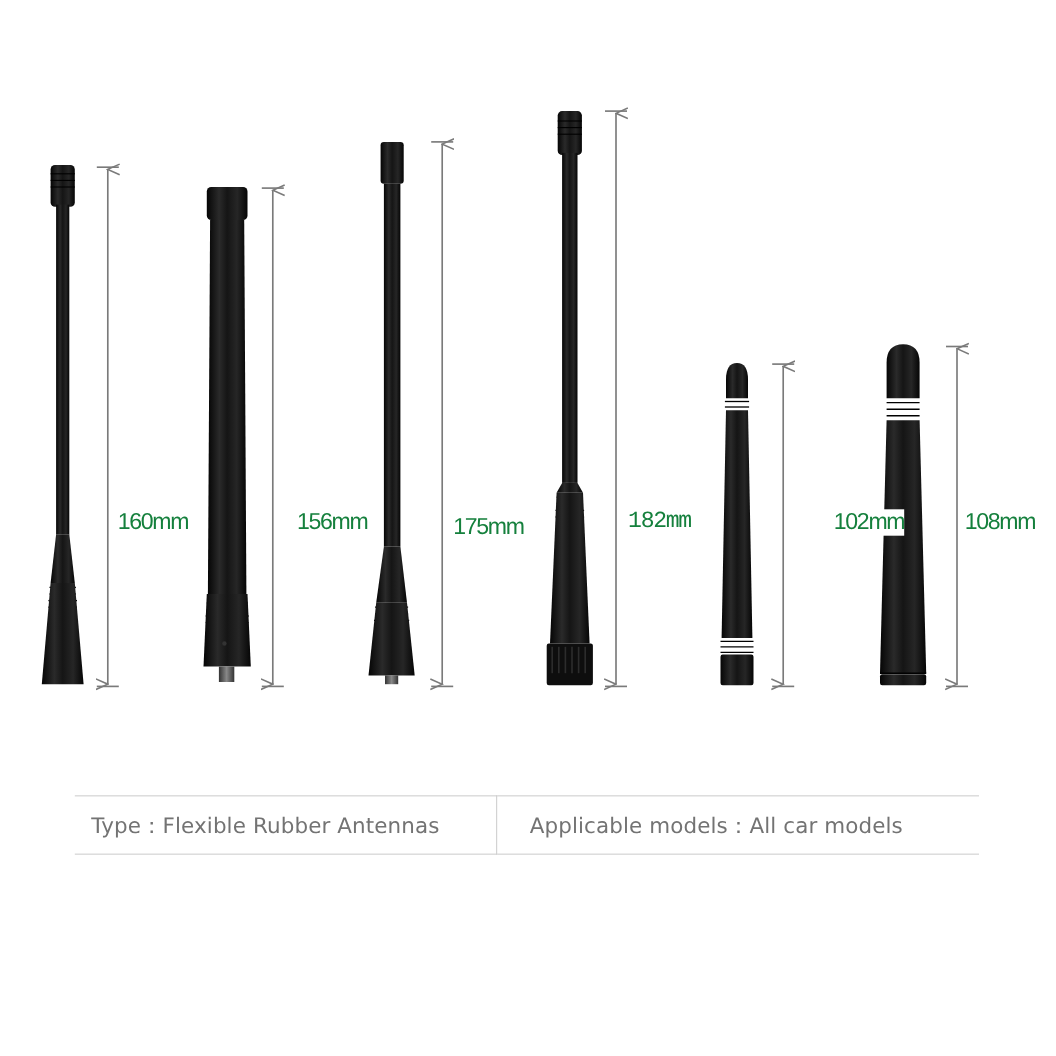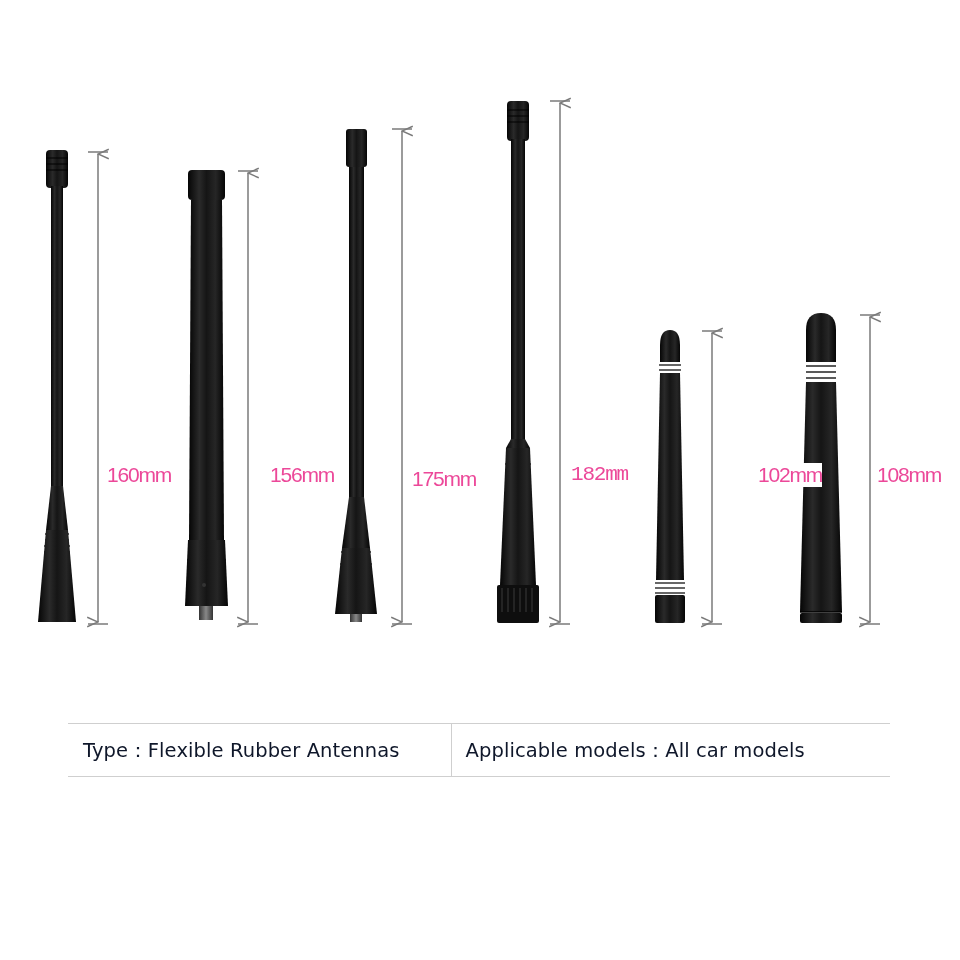--- a/index.html
+++ b/index.html
@@ -1,22 +1,22 @@
 <!DOCTYPE html>
 <html><head>
   <meta charset="utf-8">
   <style>
     html, body { margin: 0; padding: 0; background: #ffffff; }
     body { width: 960px; height: 960px; position: relative; overflow: hidden; font-family: "Liberation Sans", "DejaVu Sans", sans-serif; }
     #stage { position: absolute; left: 0; top: 0; width: 960px; height: 700px; }
-    .dim-label { position: absolute; font-size: 21px; letter-spacing: -1.2px; color: #ec4899; font-family: "Liberation Sans", sans-serif; white-space: nowrap; background: #fff; line-height: 24px; }
+    .dim-label { position: absolute; font-size: 21px; letter-spacing: -1.2px; color: #15803d; font-family: "Liberation Sans", sans-serif; white-space: nowrap; background: #fff; line-height: 24px; }
     #specs { position: absolute; left: 68px; top: 723px; width: 822px; border-collapse: collapse; }
-    #specs td { height: 52px; padding: 0; border-top: 1.5px solid #cfcfcf; border-bottom: 1.5px solid #cfcfcf; font-size: 21px; color: #0f172a; font-family: "DejaVu Sans", sans-serif; font-weight: normal; vertical-align: middle; white-space: nowrap; }
+    #specs td { height: 52px; padding: 0; border-top: 1.5px solid #cfcfcf; border-bottom: 1.5px solid #cfcfcf; font-size: 21px; color: #737373; font-family: "DejaVu Sans", sans-serif; font-weight: normal; vertical-align: middle; white-space: nowrap; }
     #specs td.left { width: 383px; padding-left: 15px; border-right: 1.5px solid #cfcfcf; box-sizing: border-box; }
-    #specs td.right { padding-left: 14px; }
+    #specs td.right { padding-left: 30px; }
     .spec-text { font-size: 19.5px; letter-spacing: 0.1px; }
   </style>
 </head>
 <body>
 
 <div id="stage">
   <svg width="960" height="700" viewBox="0 0 960 700" xmlns="http://www.w3.org/2000/svg">
     <defs>
       <linearGradient id="rub" x1="0" x2="1" y1="0" y2="0">
         <stop offset="0" stop-color="#050505"></stop>

